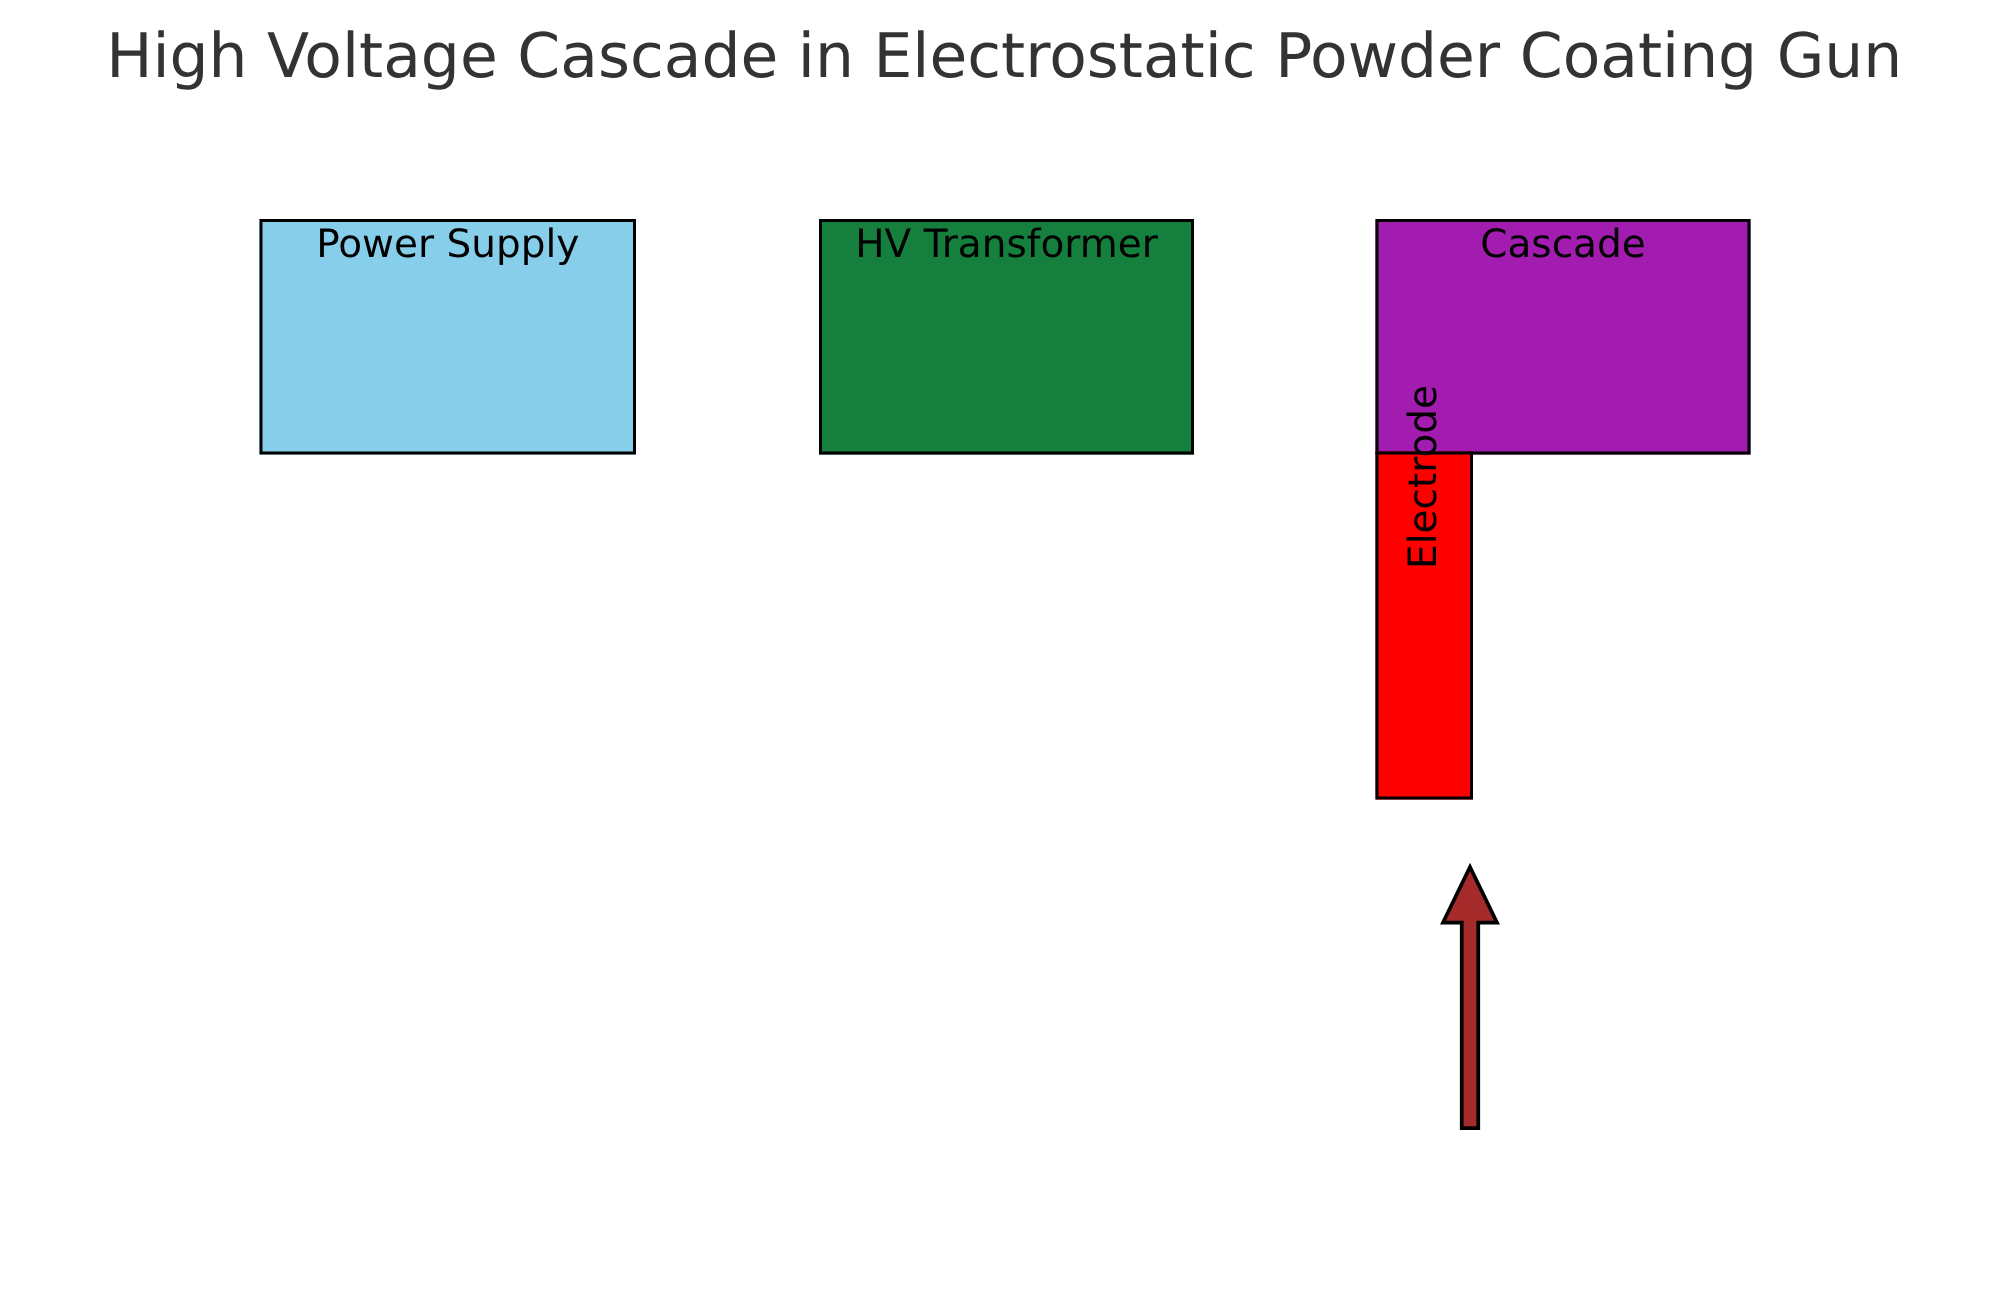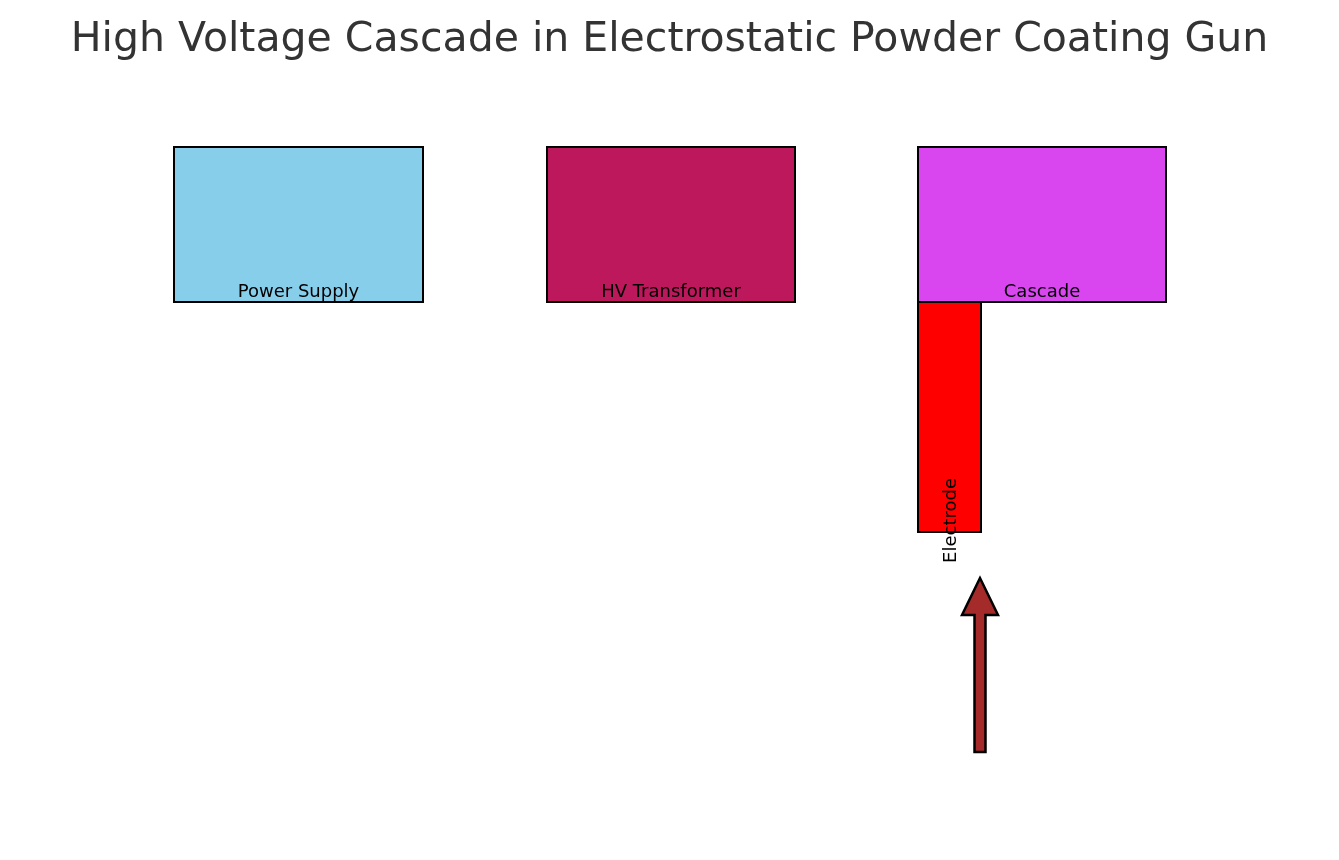--- a/index.html
+++ b/index.html
@@ -6,26 +6,26 @@
   body { font-family: "DejaVu Sans", "Liberation Sans", sans-serif; background: #ffffff; }
   .canvas { position: relative; width: 1339px; height: 860px; background: #ffffff; overflow: hidden; }
   .title {
     position: absolute; top: 12px; left: 0; width: 100%;
     text-align: center; font-size: 41px; line-height: 50px;
     color: #333333; white-space: nowrap;
   }
   .box {
     position: absolute; box-sizing: border-box;
     border: 2.5px solid #000000;
-    display: flex; align-items: flex-end; justify-content: center;
-    font-size: 18px; color: #000000;
+    display: flex; align-items: flex-start; justify-content: center;
+    font-size: 26px; color: #000000;
   }
   .box-power    { left: 173px; top: 146px; width: 251px; height: 157px; background: #87CEEB; }
-  .box-hv       { left: 546px; top: 146px; width: 250px; height: 157px; background: #be185d; }
-  .box-cascade  { left: 917px; top: 146px; width: 250px; height: 157px; background: #d946ef; }
+  .box-hv       { left: 546px; top: 146px; width: 250px; height: 157px; background: #15803d; }
+  .box-cascade  { left: 917px; top: 146px; width: 250px; height: 157px; background: #a21caf; }
   .box-electrode{ left: 917px; top: 301px; width: 65px;  height: 232px; background: #FF0000; }
   .box-electrode span { transform: rotate(-90deg); white-space: nowrap; }
   .arrow-svg { position: absolute; left: 958px; top: 575px; }
   .powder-label {
     position: absolute; left: 1043px; top: 649px;
     font-size: 27px; color: #B22222; white-space: nowrap;
   }
 </style>
 </head>
 <body>

